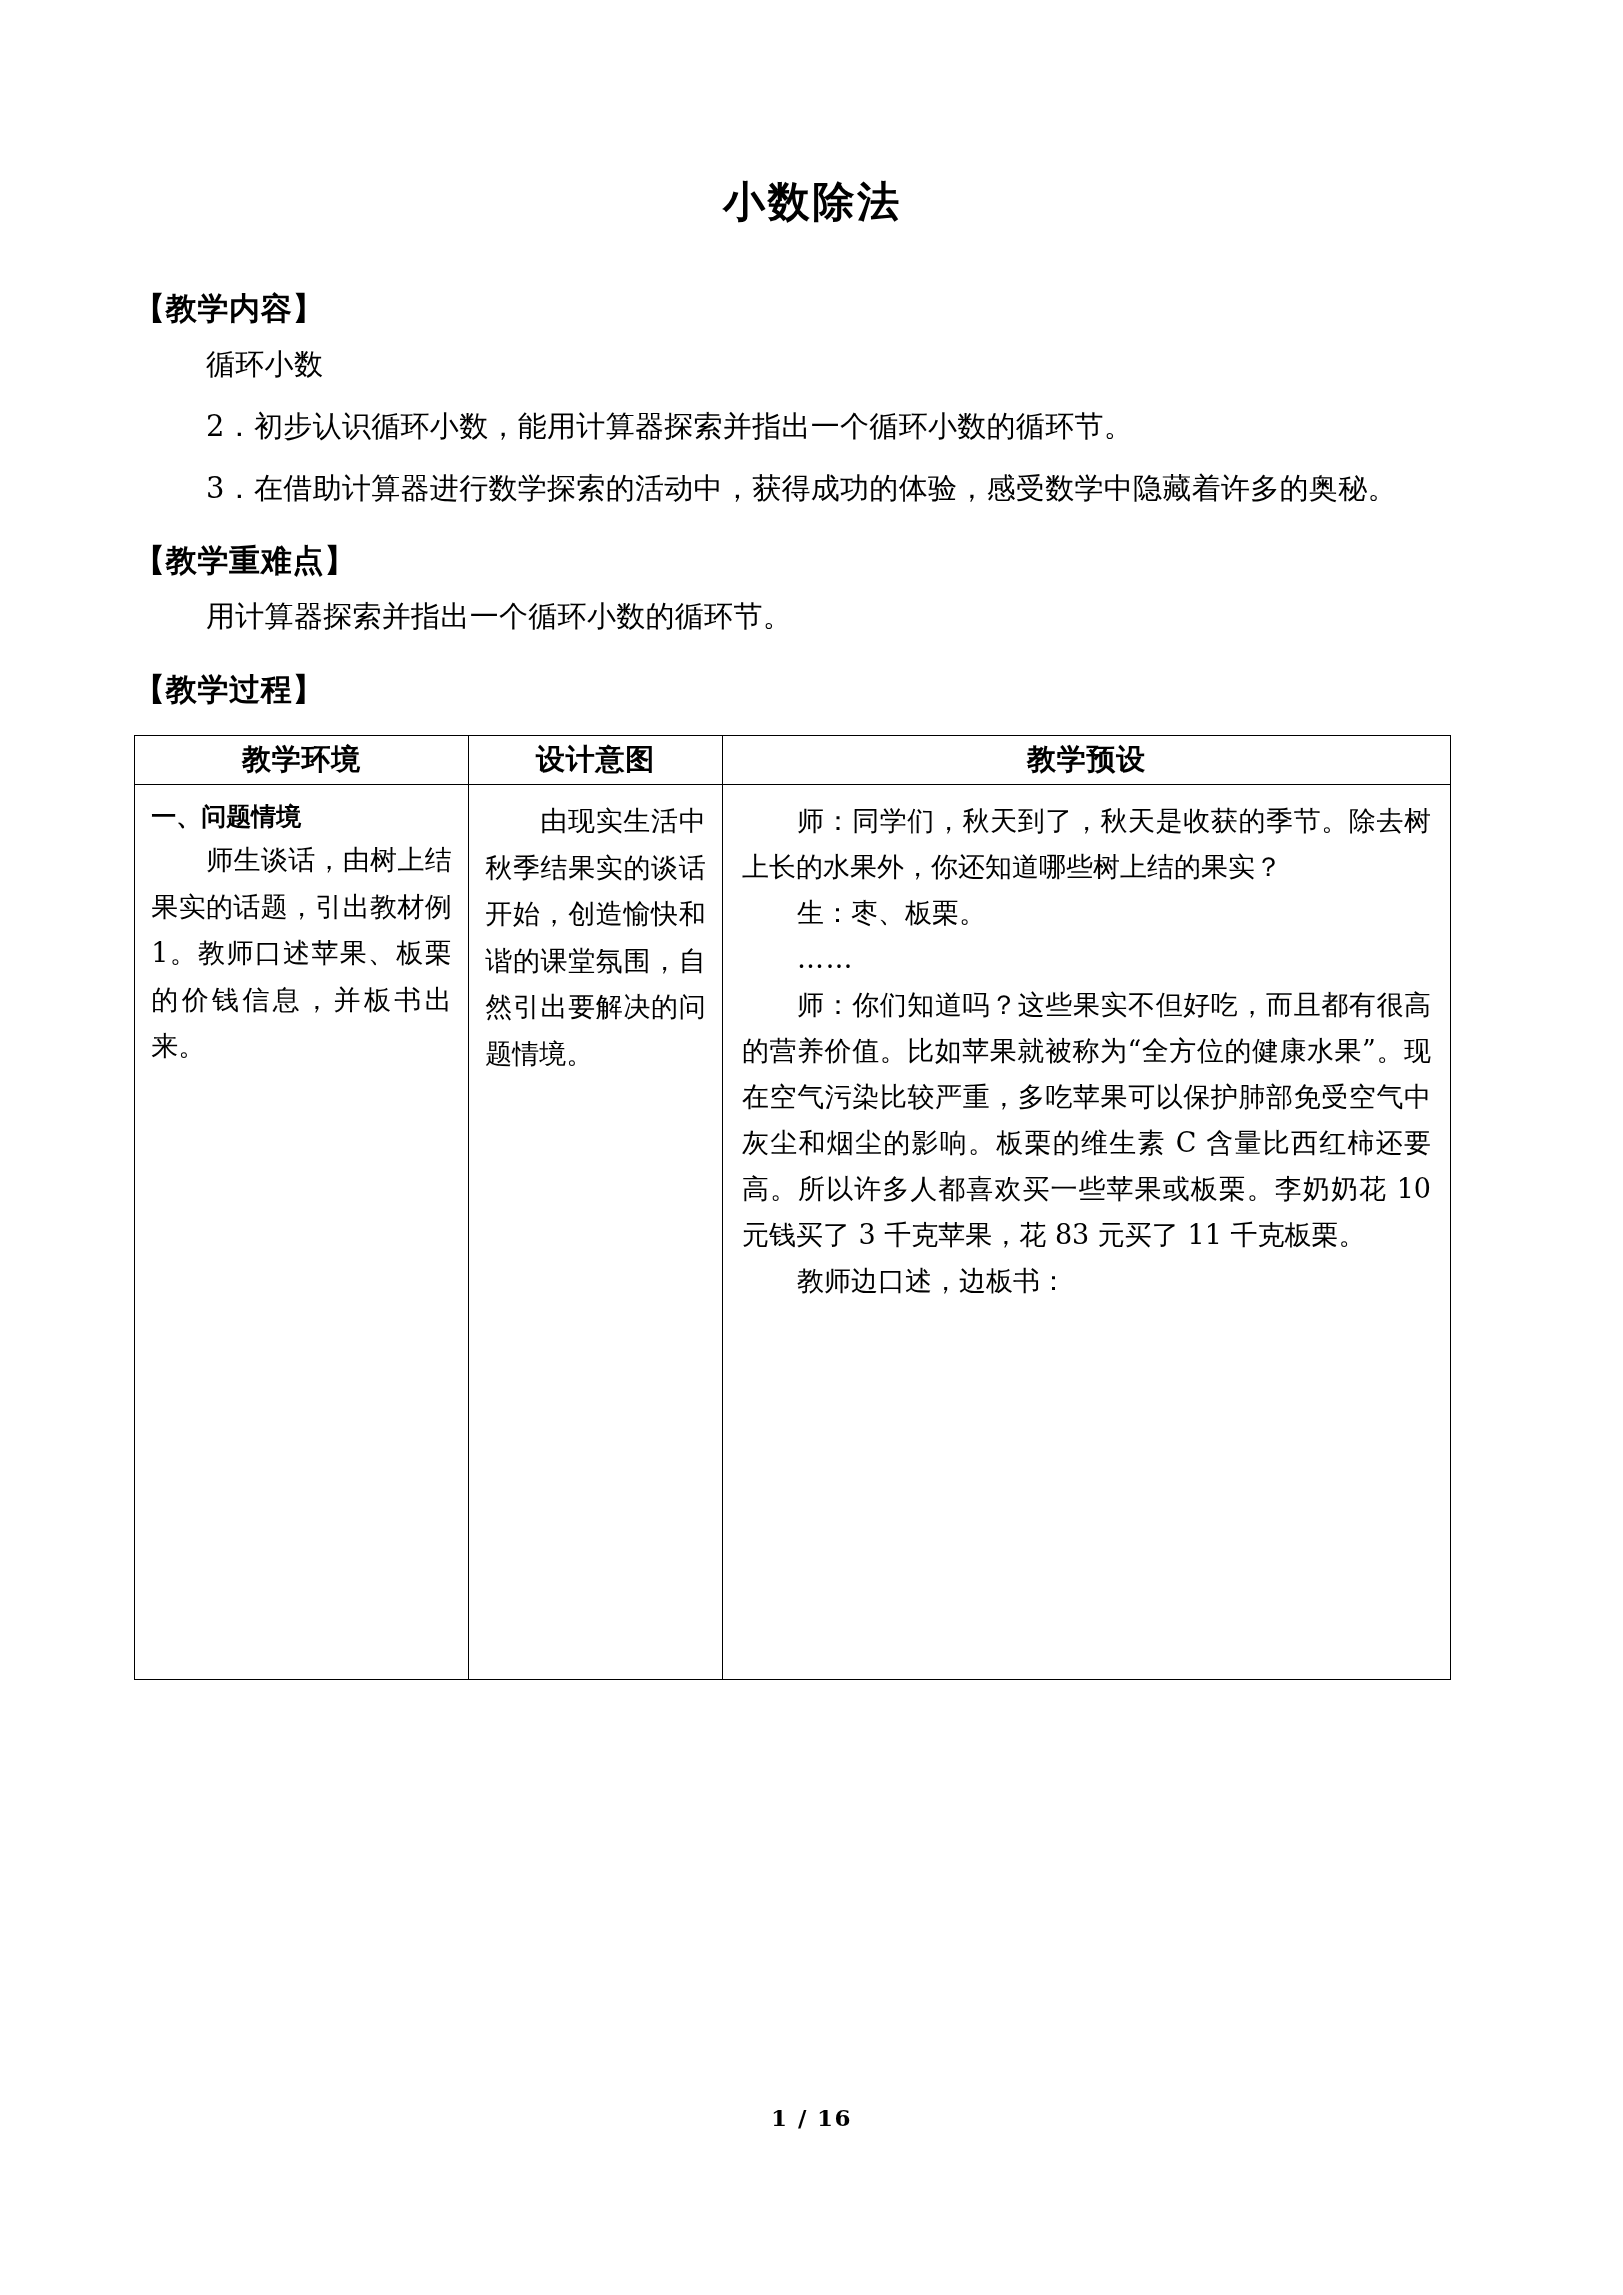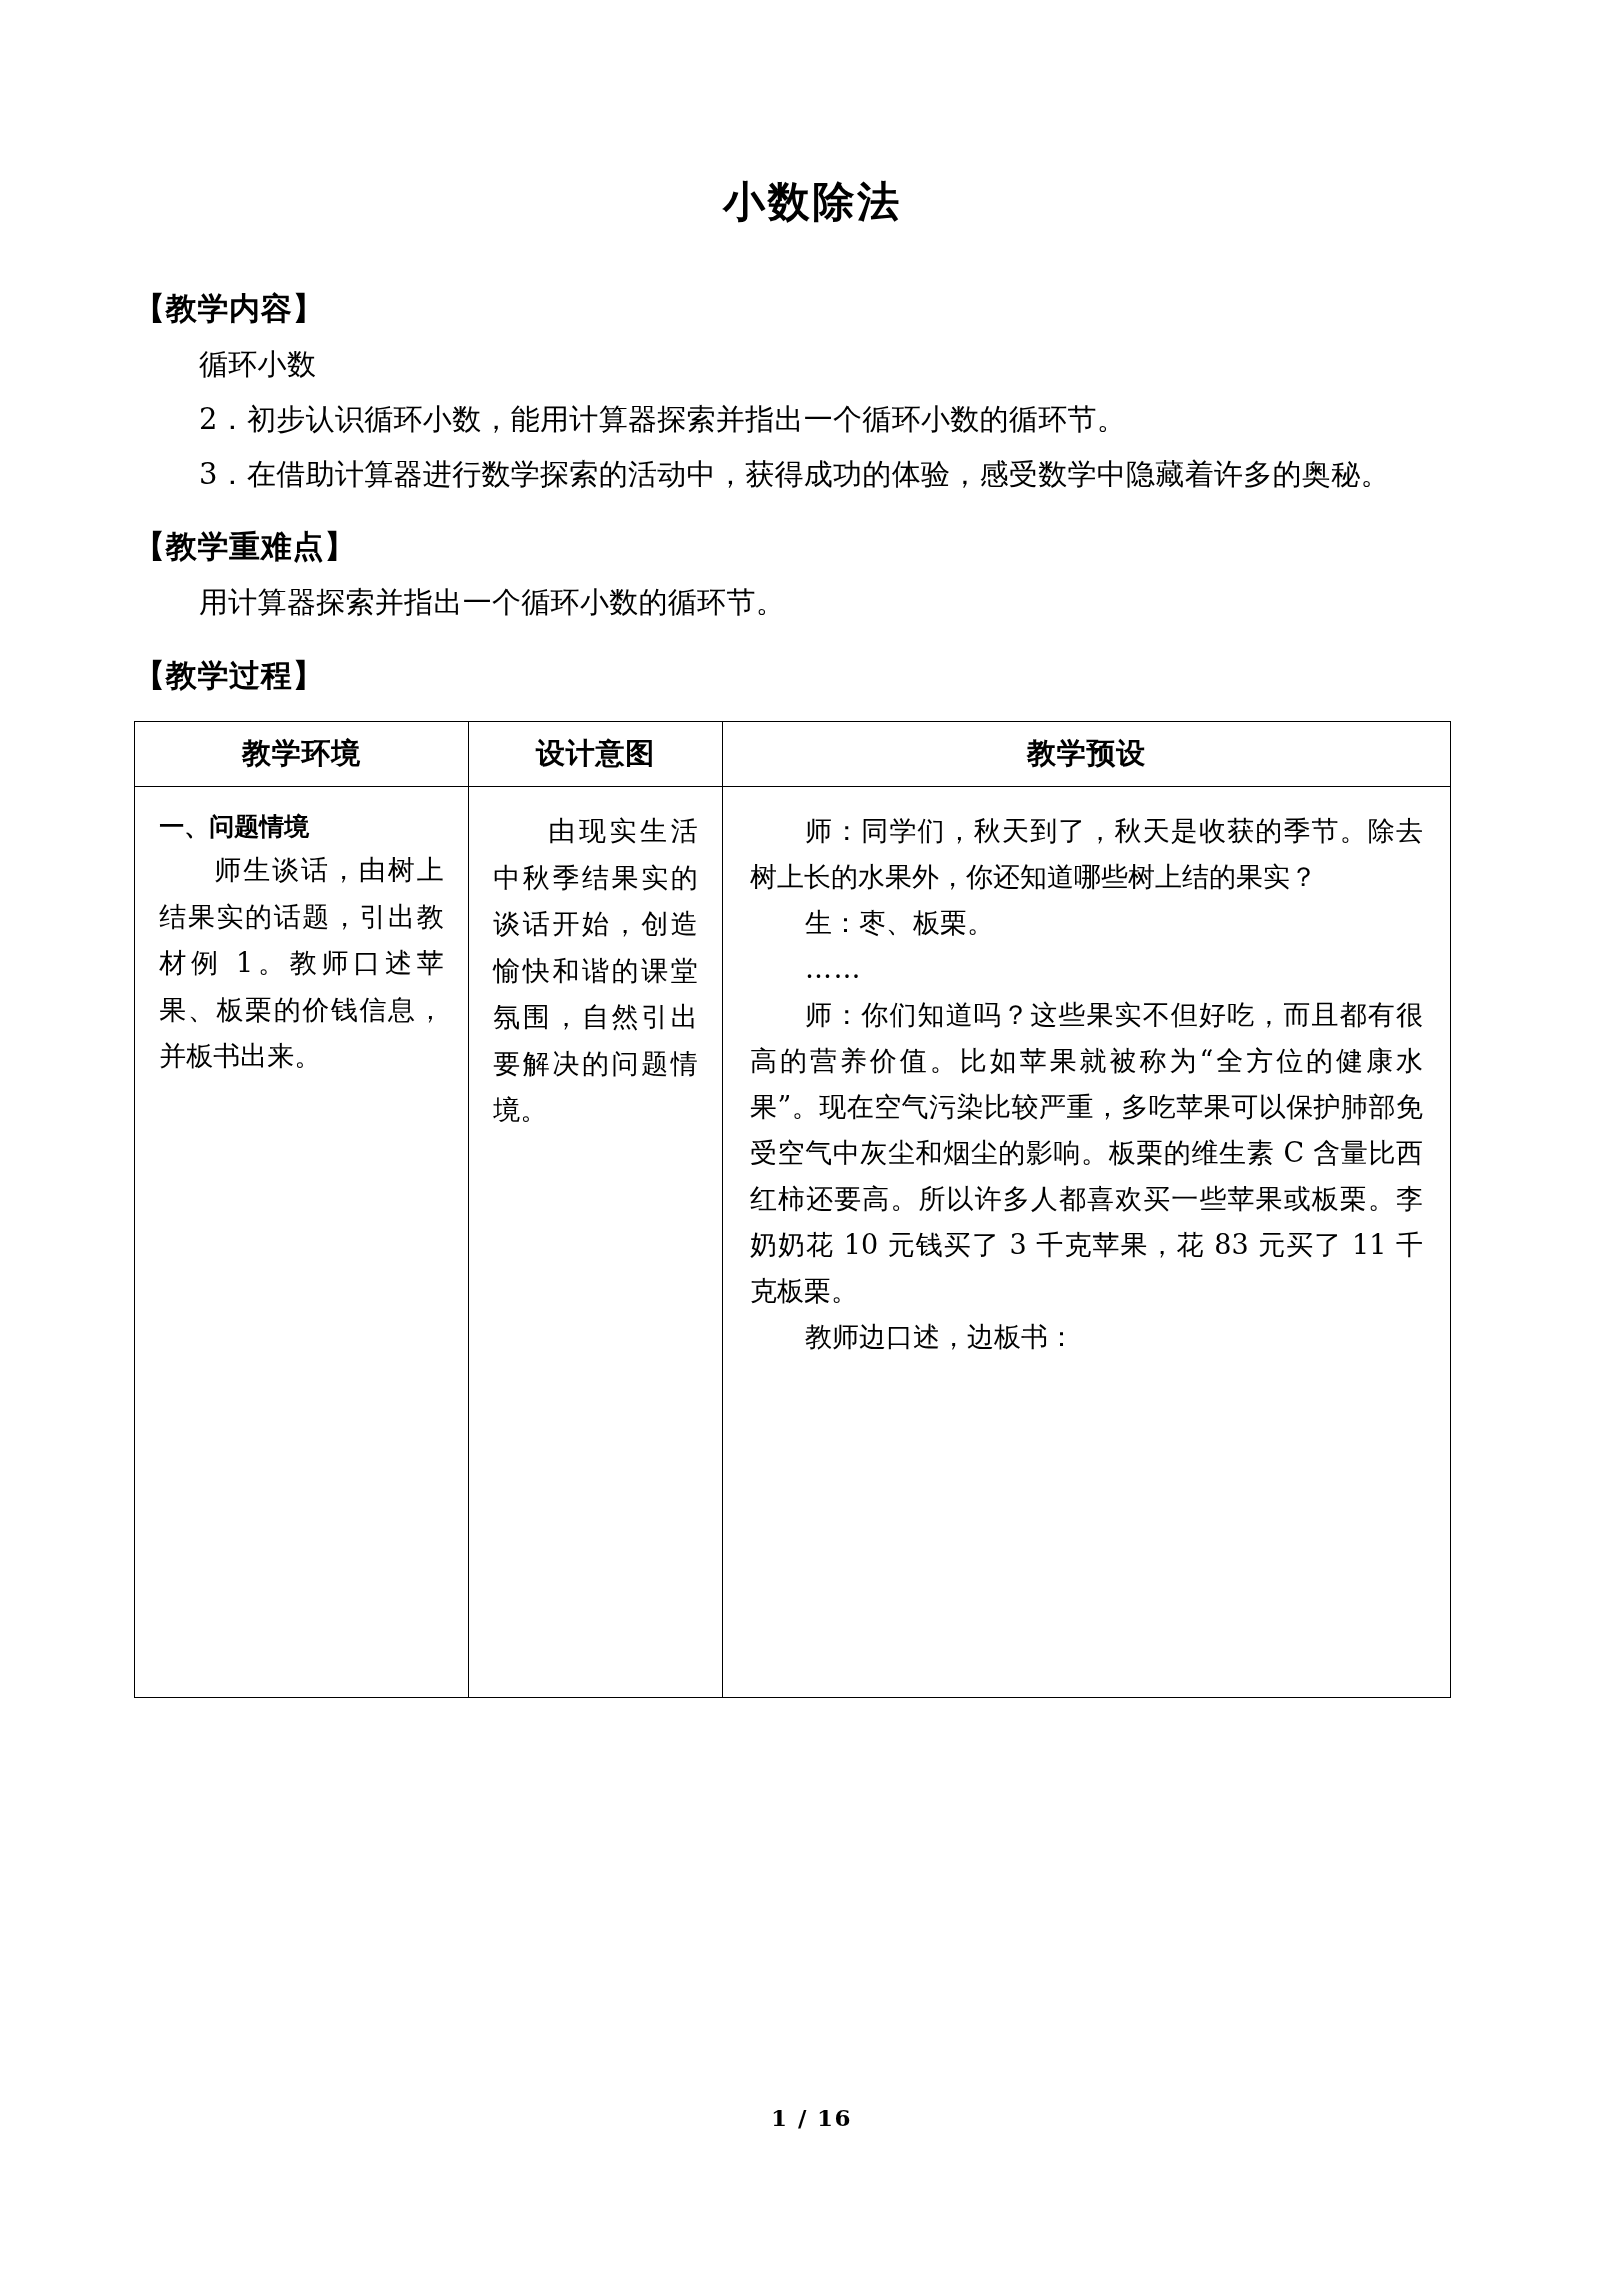--- a/index.html
+++ b/index.html
@@ -55,38 +55,38 @@
   .sec-head-goal    { margin-top: 29px; }
   .sec-head-key     { margin-top: 30px; }
   .sec-head-process { margin-top: 31px; }
 
   
   .para {
     font-size: 29px;
     line-height: 1.62;
     text-align: justify;
     text-justify: inter-ideograph;
-    margin: 8px;
+    margin: 15px;
     letter-spacing: 0.3px;
   }
   .para-indent { text-indent: 57px; }
   .para-sub { margin-top: 13.6px; }
 
   
   .tbl-wrap { margin-top: 27px; }
   table.lesson {
     border-collapse: collapse;
     width: 1316px;
     table-layout: fixed;
     margin-left: 0;
   }
   table.lesson td, table.lesson th {
     border: 1.4px solid #000000;
     vertical-align: top;
-    padding: 12px;
+    padding: 4px;
   }
   table.lesson .col1 { width: 334px; }
   table.lesson .col2 { width: 254px; }
   table.lesson .col3 { width: 728px; }
 
   .th-cell {
     text-align: center;
     font-weight: bold;
     font-size: 29px;
     font-family: "DejaVu Sans", "Liberation Sans", sans-serif;

